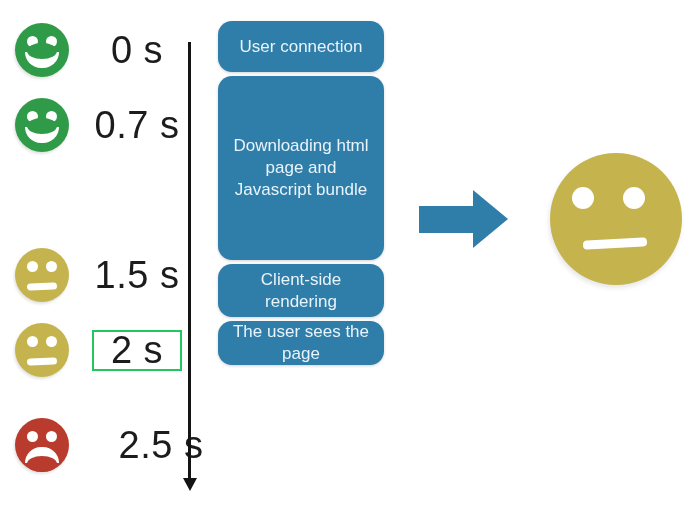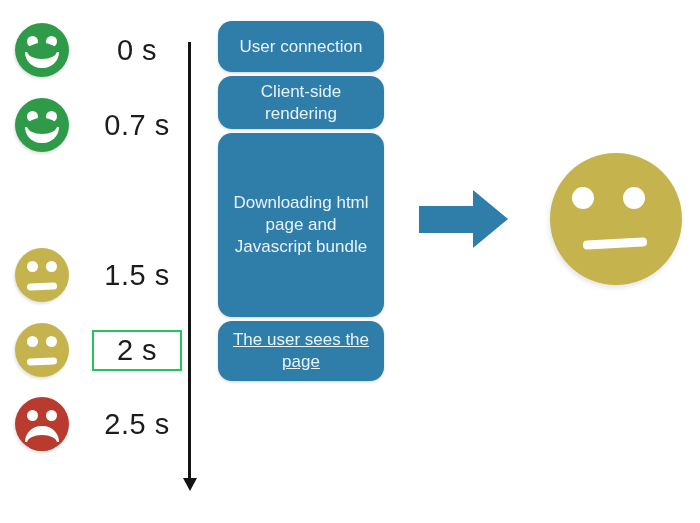--- a/index.html
+++ b/index.html
@@ -20,21 +20,21 @@
     left: 15px;
     height: 54px;
     display: flex;
     align-items: center;
   }
   .t-row-0 { top: 23px; }
   .t-row-1 { top: 98px; }
   .t-row-2 { top: 174px; }
   .t-row-3 { top: 248px; }
   .t-row-4 { top: 323px; }
-  .t-row-5 { top: 397px; }
+  .t-row-5 { top: 418px; gap: 24px; }
 
   .face {
     position: relative;
     width: 54px;
     height: 54px;
     border-radius: 50%;
     flex: none;
     box-shadow: -1px 2px 3px rgba(0,0,0,0.12);
   }
   .face.green  { background: #2f9b48; --fc: #2f9b48; }
@@ -101,21 +101,21 @@
     background: var(--fc);
   }
 
   .t-label {
     width: 90px;
     height: 54px;
     margin-left: 23px;
     display: flex;
     align-items: center;
     justify-content: center;
-    font-size: 29px;
+    font-size: 38px;
     letter-spacing: 0.5px;
     color: #1c1c1c;
   }
   .t-label.highlight {
     height: 41px;
     border: 2px solid #22c55e;
   }
 
   
   .v-line {
@@ -157,21 +157,21 @@
     justify-content: center;
     text-align: center;
     font-size: 17px;
     line-height: 1.28;
     padding: 4px 10px;
     box-shadow: 0 1px 3px rgba(0,0,0,0.18);
   }
   .step-0 { height: 51px; }
   .step-1 { height: 184px; }
   .step-2 { height: 53px; }
-  .step-3 { height: 60px; text-decoration: underline; }
+  .step-3 { height: 44px; }
 
   
   .flow-arrow {
     position: absolute;
     left: 419px;
     top: 190px;
     width: 89px;
     height: 58px;
   }
   .flow-arrow .tail {
@@ -275,22 +275,22 @@
       <div class="mouth mouth-sad"></div>
     </div>
     <div class="t-label">2.5 s</div>
   </div>
 
   <div class="v-line"></div>
   <div class="v-head"></div>
 
   <div class="steps">
     <div class="step step-0">User connection</div>
+    <div class="step step-1">Downloading html page and Javascript bundle</div>
     <div class="step step-2">Client-side rendering</div>
-    <div class="step step-1">Downloading html page and Javascript bundle</div>
     <div class="step step-3">The user sees the page</div>
   </div>
 
   <div class="flow-arrow">
     <div class="tail"></div>
     <div class="head"></div>
   </div>
 
   <div class="big-face">
     <div class="eye l"></div>

